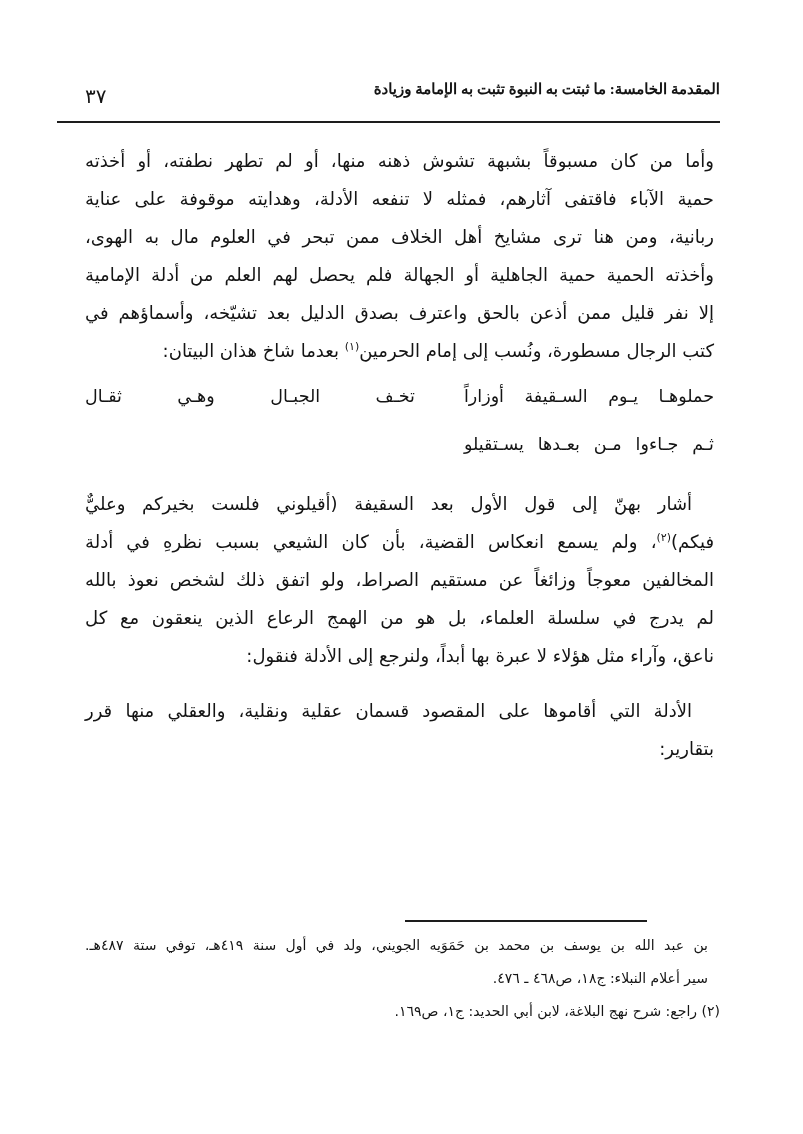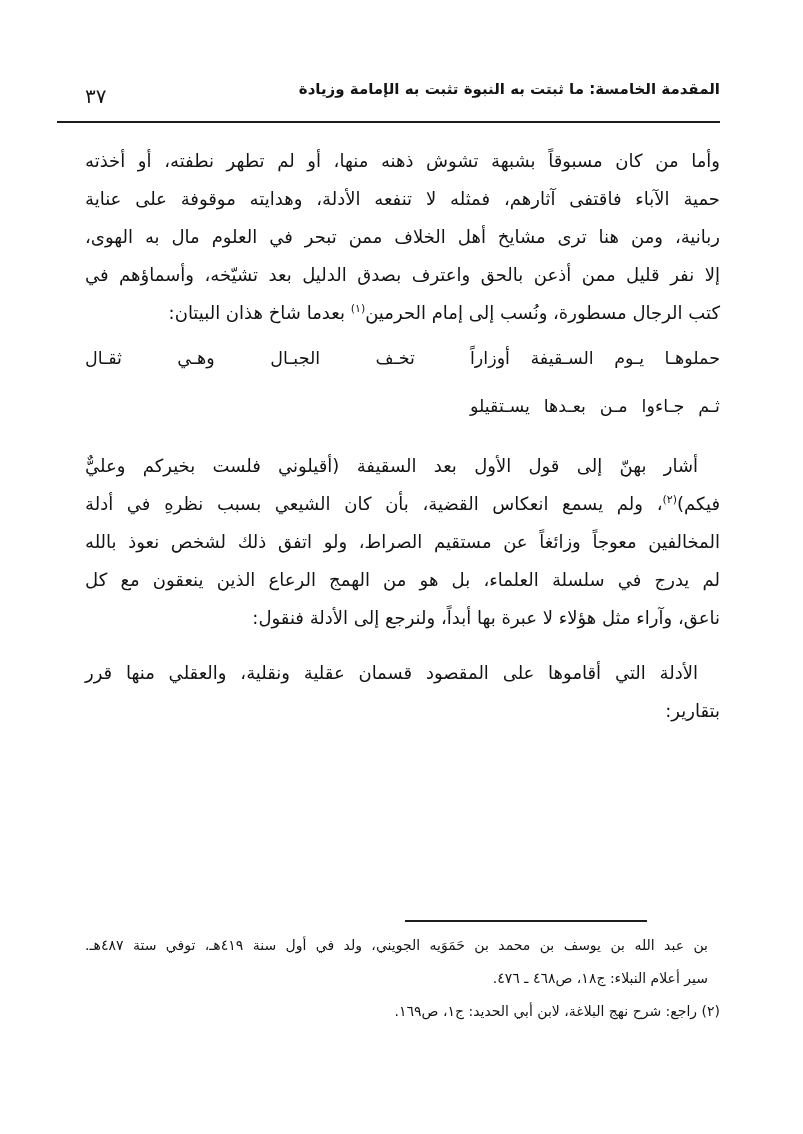--- a/index.html
+++ b/index.html
@@ -11,32 +11,33 @@
     color:#141414;
     direction:rtl;
     font-family:"DejaVu Sans", sans-serif;
     overflow:hidden;
   }
   
   .header-title{
     position:absolute;top:80px;right:83px;
     font-size:15px;font-weight:bold;letter-spacing:-0.3px;
     white-space:nowrap;
+    font-family:Liberation Serif, serif;
   }
   .page-number{
     position:absolute;top:84px;left:85px;
     font-size:20px;
   }
   .header-rule{
     position:absolute;top:121px;left:57px;right:83px;height:2px;
     background:#1d1d1d;
   }
   
   .body-text{
-    position:absolute;top:142px;right:83px;left:85px;
+    position:absolute;top:142px;right:89px;left:85px;
     font-size:18px;
   }
   .line{line-height:38px;min-height:38px;}
   .j{text-align:justify;text-align-last:justify;}
   .endline{}
   .indent{padding-right:22px;}
   .gap6{}
   .gap5{margin-top:17px;}
   .sup{font-size:11px;vertical-align:7px;line-height:0;}
   
@@ -66,20 +67,21 @@
 
   <div class="header-title">المقدمة الخامسة: ما ثبتت به النبوة تثبت به الإمامة وزيادة</div>
   <div class="page-number">٣٧</div>
   <div class="header-rule"></div>
 
   <div class="body-text">
 
     <div class="line j">وأما من كان مسبوقاً بشبهة تشوش ذهنه منها، أو لم تطهر نطفته، أو أخذته</div>
     <div class="line j">حمية الآباء فاقتفى آثارهم، فمثله لا تنفعه الأدلة، وهدايته موقوفة على عناية</div>
     <div class="line j gap6">ربانية، ومن هنا ترى مشايخ أهل الخلاف ممن تبحر في العلوم مال به الهوى،</div>
+    <div class="line j">وأخذته الحمية حمية الجاهلية أو الجهالة فلم يحصل لهم العلم من أدلة الإمامية</div>
     <div class="line j">إلا نفر قليل ممن أذعن بالحق واعترف بصدق الدليل بعد تشيّخه، وأسماؤهم في</div>
     <div class="line endline">
       <span>كتب الرجال مسطورة، ونُسب إلى إمام الحرمين</span><span class="sup">(١)</span><span> بعدما شاخ هذان البيتان:</span>
     </div>
 
     <div class="poetry">
       <div class="poetry-line">
         <span class="hemistich-r">حملوهـا يـوم السـقيفة أوزاراً</span>
         <span class="hemistich-l">تخـف الجبـال وهـي ثقـال</span>
       </div>

